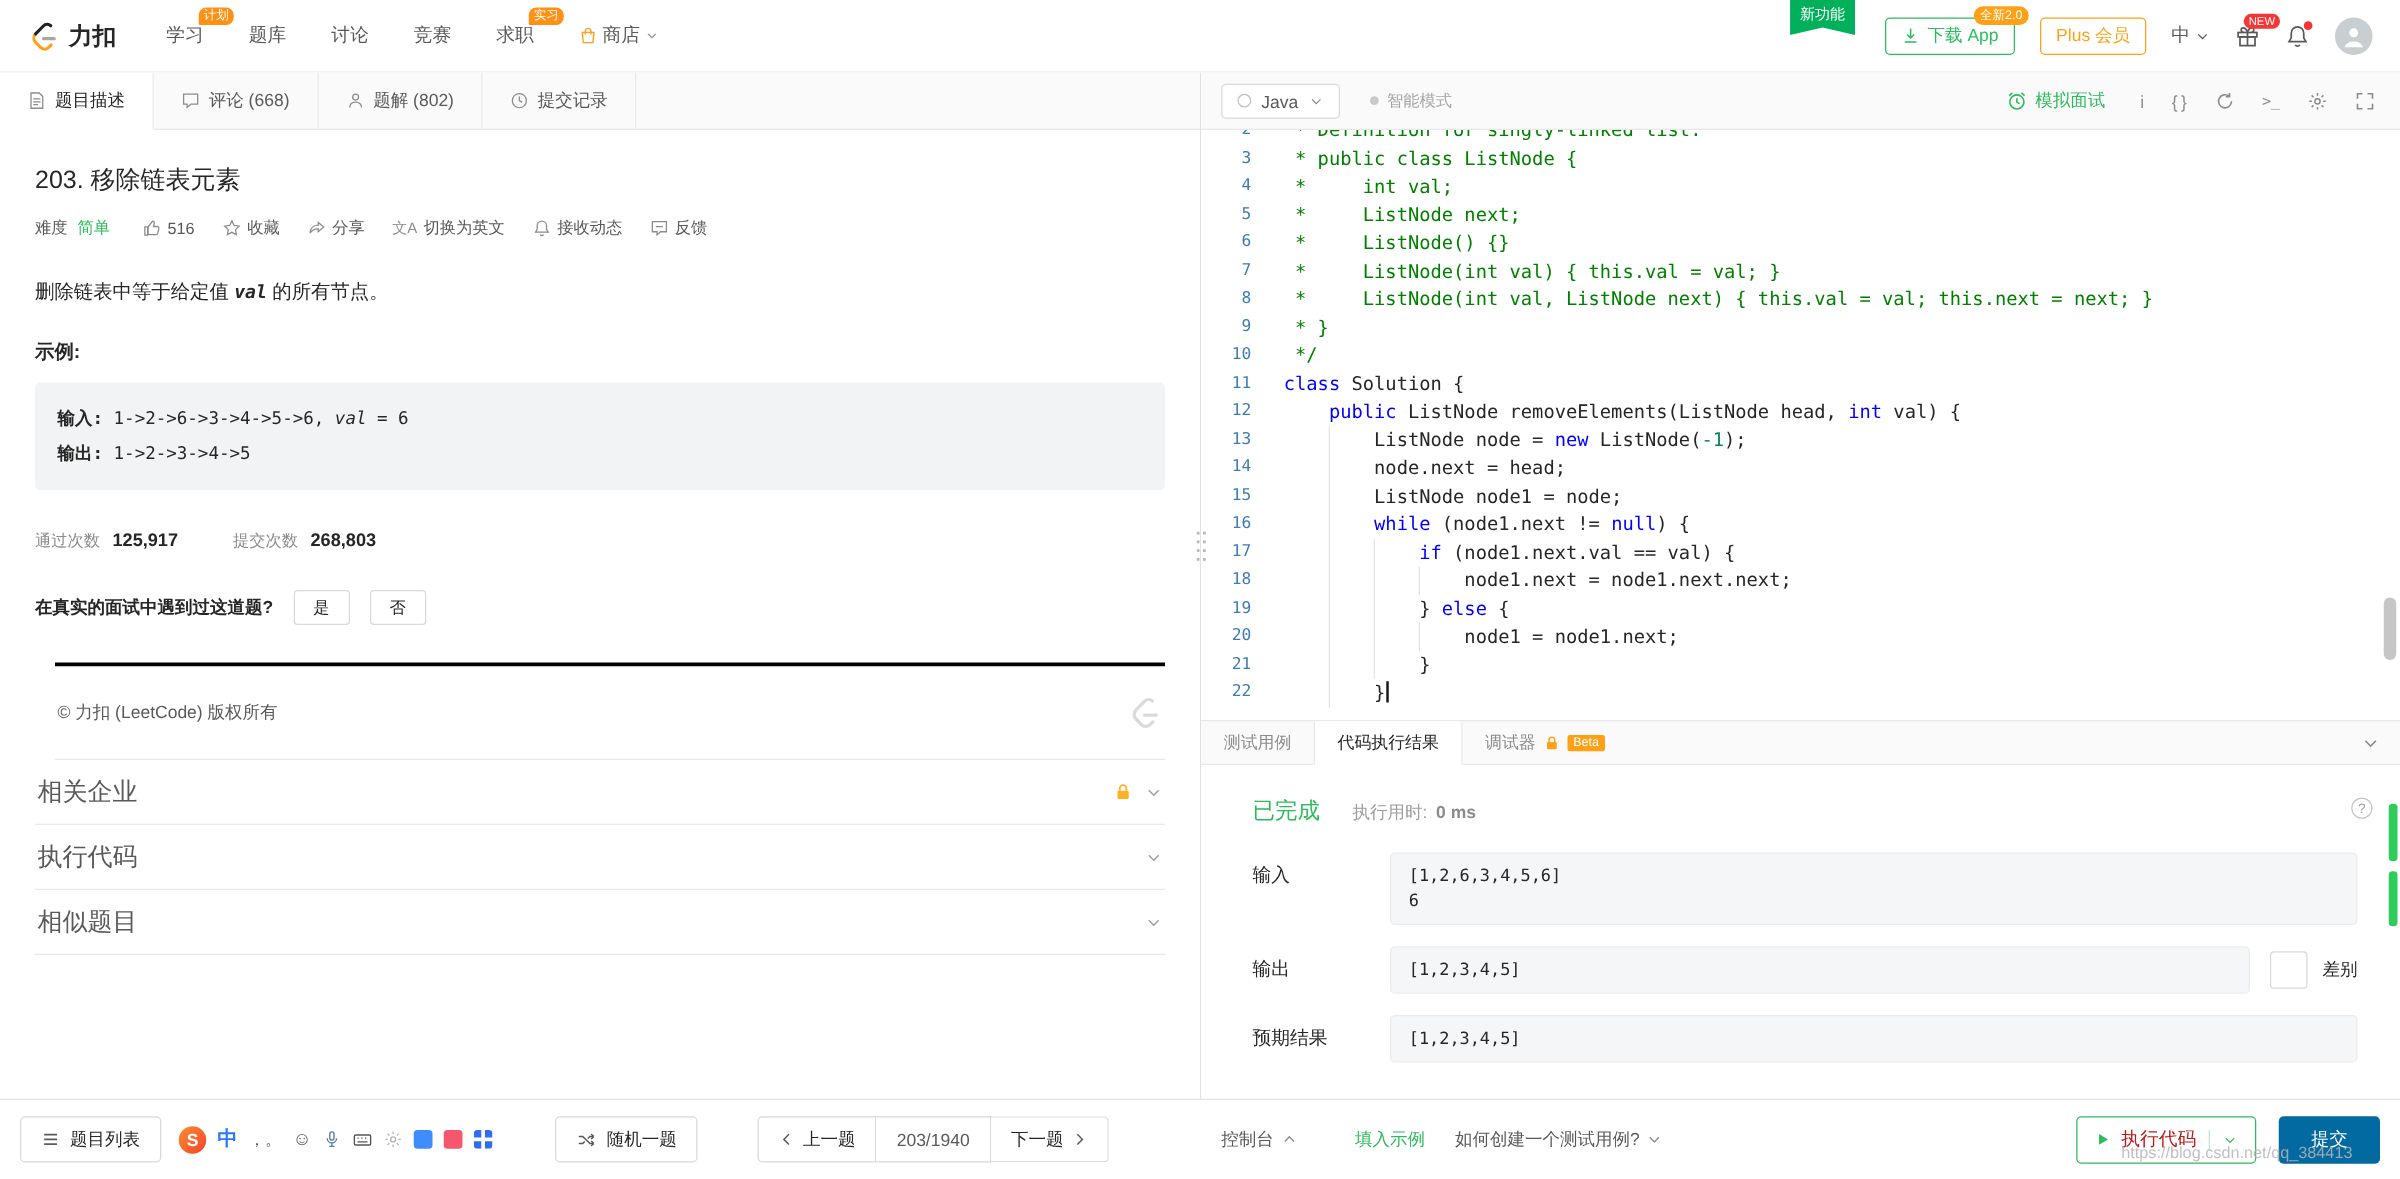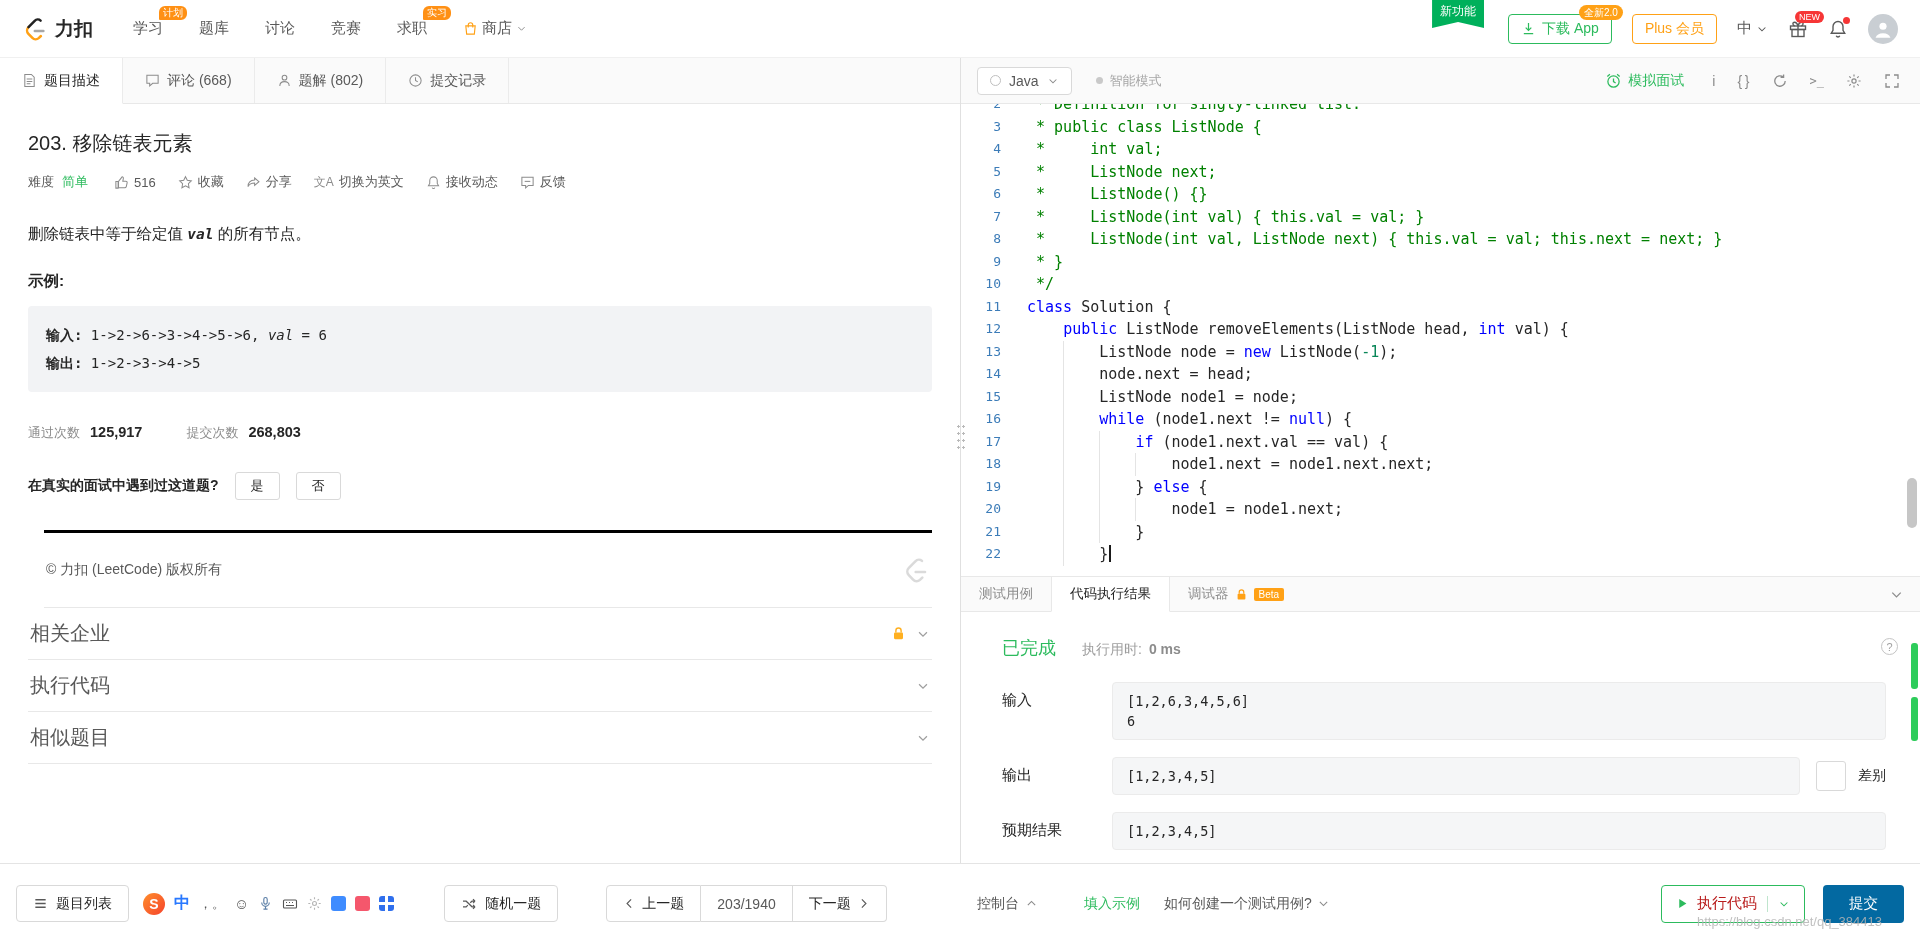--- a/index.html
+++ b/index.html
@@ -121,21 +121,21 @@
           border-radius:50%; font-size:11px; display:flex; align-items:center; justify-content:center; cursor:pointer; }
   .io-row { display:flex; align-items:flex-start; margin-bottom:17px; }
   .io-label { flex:0 0 110px; font-size:15px; color:#262626; padding-top:9px; }
   .io-box { flex:1; background:#f5f6f7; border:1px solid #ebebeb; border-radius:4px; padding:8px 14px;
             font-family:"DejaVu Sans Mono",monospace; font-size:13.5px; line-height:20px; color:#262626; }
   .diff-sq { flex:none; width:30px; height:30px; background:#fff; border:1px solid #d9d9d9; border-radius:3px;
              margin:4px 0 0 16px; cursor:pointer; }
   .diff-label { flex:none; margin:10px 0 0 12px; font-size:14px; color:#262626; cursor:pointer; }
 
   
-  footer { position:absolute; left:0; right:0; bottom:0; height:80px; background:#fff; border-top:1px solid #e4e4e4;
+  footer { position:absolute; left:0; right:0; bottom:0; height:64px; background:#fff; border-top:1px solid #e4e4e4;
            display:flex; z-index:20;margin-top:42px; }
   .f-left { width:961px; display:flex; align-items:center; padding-left:16px; }
   .f-right { flex:1; display:flex; align-items:center; padding:0 16px; }
   .f-btn { display:flex; align-items:center; gap:8px; border:1px solid #d9d9d9; border-radius:4px; background:#fff;
            height:37px; padding:0 16px; font-size:14px; color:#262626; cursor:pointer; }
   .ime { display:flex; align-items:center; gap:9px; margin-left:14px; }
   .ime-s { width:22px; height:22px; border-radius:50%; background:linear-gradient(135deg,#ff8e2b,#f5432c);
            color:#fff; font-weight:bold; font-size:14px; display:flex; align-items:center; justify-content:center; }
   .ime-cn { color:#2878ff; font-weight:bold; font-size:16px; }
   .ime-punct { color:#555; font-size:13px; }

